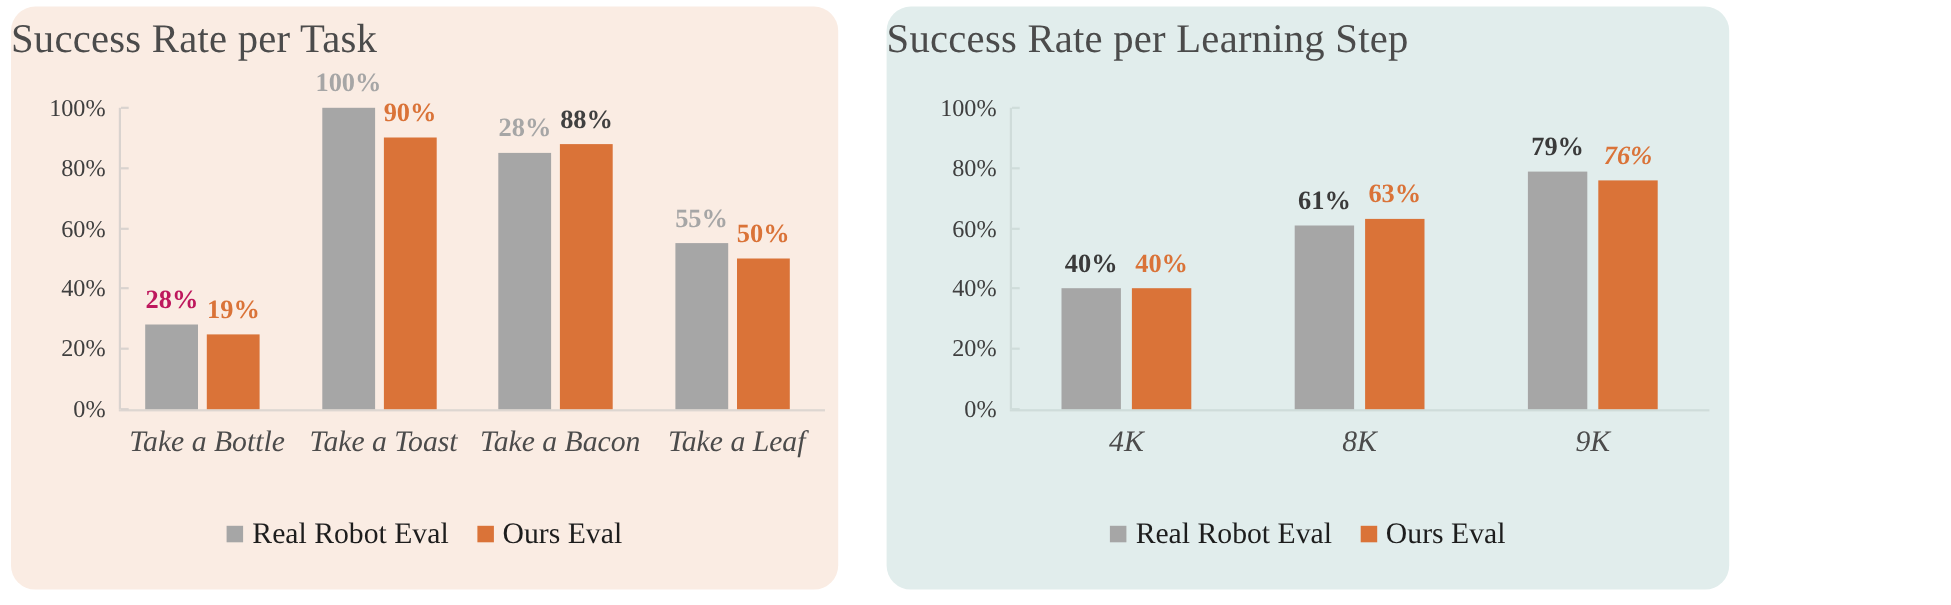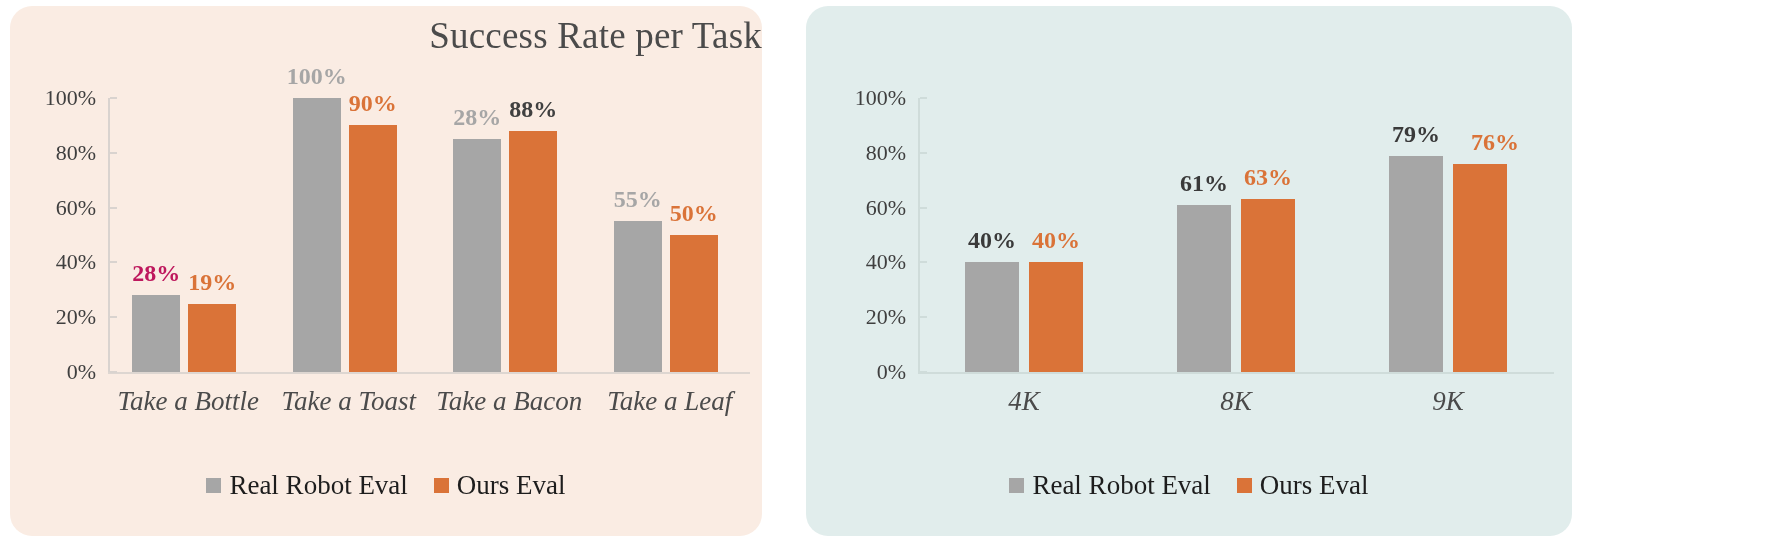--- a/index.html
+++ b/index.html
@@ -28,22 +28,22 @@
     margin-left: 4px;
   }
   .panel-right {
     width: 766px; height: 530px;
     background: #e1edec;
     margin-left: 22px;
   }
 
   .chart-title {
     position: absolute;
-    left: 0; right: 0;
-    text-align: right;
+    left: 0; right: 16px;
+    text-align: left;
     color: #4b4b4b;
     font-size: 37px;
     line-height: 44px;
     letter-spacing: 0.2px;
     white-space: nowrap;
   }
   .panel-left .chart-title { top: 8px; }
   .panel-right .chart-title { top: 8px; }
 
   
@@ -174,20 +174,21 @@
           <span>Real Robot Eval</span>
         </div>
         <div class="legend-item">
           <span class="legend-swatch" style="background: rgb(218, 115, 56);"></span>
           <span>Ours Eval</span>
         </div>
       </div>
   </div>
 
   <div class="panel panel-right">
+    <div class="chart-title">Success Rate per Learning Step</div>
 
     <div class="plot plot-right" id="plot-right">
         <div class="axis-line" style="left: 112px; top: 92px; height: 274px;"></div>
         <div class="baseline" style="left: 112px; top: 366px; width: 636px;"></div>
         <div class="tick" style="left: 114px; top: 365px;"></div>
         <div class="ytick-label" style="left: 26px; width: 74px; top: 355px;">0%</div>
         <div class="tick" style="left: 114px; top: 310.2px;"></div>
         <div class="ytick-label" style="left: 26px; width: 74px; top: 300.2px;">20%</div>
         <div class="tick" style="left: 114px; top: 255.4px;"></div>
         <div class="ytick-label" style="left: 26px; width: 74px; top: 245.4px;">40%</div>
@@ -203,21 +204,21 @@
         <div class="dlabel" style="color: rgb(218, 115, 56); left: 209px; width: 82px; top: 222.4px;">40%</div>
         <div class="cat-label" style="left: 96px; width: 244px; top: 380px;">4K</div>
         <div class="bar gray" style="left: 371px; width: 54px; height: 167.14px; top: 198.86px; bottom: auto; background: rgb(166, 166, 166);"></div>
         <div class="dlabel" style="color: rgb(58, 58, 58); left: 357px; width: 82px; top: 164.86px;">61%</div>
         <div class="bar orange" style="left: 435px; width: 54px; height: 172.62px; top: 193.38px; bottom: auto; background: rgb(218, 115, 56);"></div>
         <div class="dlabel" style="color: rgb(218, 115, 56); left: 421px; width: 82px; top: 159.38px;">63%</div>
         <div class="cat-label" style="left: 308px; width: 244px; top: 380px;">8K</div>
         <div class="bar gray" style="left: 583px; width: 54px; height: 216.46px; top: 149.54px; bottom: auto; background: rgb(166, 166, 166);"></div>
         <div class="dlabel" style="color: rgb(58, 58, 58); left: 569px; width: 82px; top: 115.54px;">79%</div>
         <div class="bar orange" style="left: 647px; width: 54px; height: 208.24px; top: 157.76px; bottom: auto; background: rgb(218, 115, 56);"></div>
-        <div class="dlabel" style="color: rgb(218, 115, 56); left: 648px; width: 82px; top: 123.76px;">76%</div>
+        <div class="dlabel" style="color: rgb(218, 115, 56); left: 633px; width: 82px; top: 123.76px; font-style: italic;">76%</div>
         <div class="cat-label" style="left: 520px; width: 244px; top: 380px;">9K</div>
       </div>
 
     <div class="legend" id="legend-right" style="top: 464px;">
         <div class="legend-item">
           <span class="legend-swatch" style="background: rgb(166, 166, 166);"></span>
           <span>Real Robot Eval</span>
         </div>
         <div class="legend-item">
           <span class="legend-swatch" style="background: rgb(218, 115, 56);"></span>

